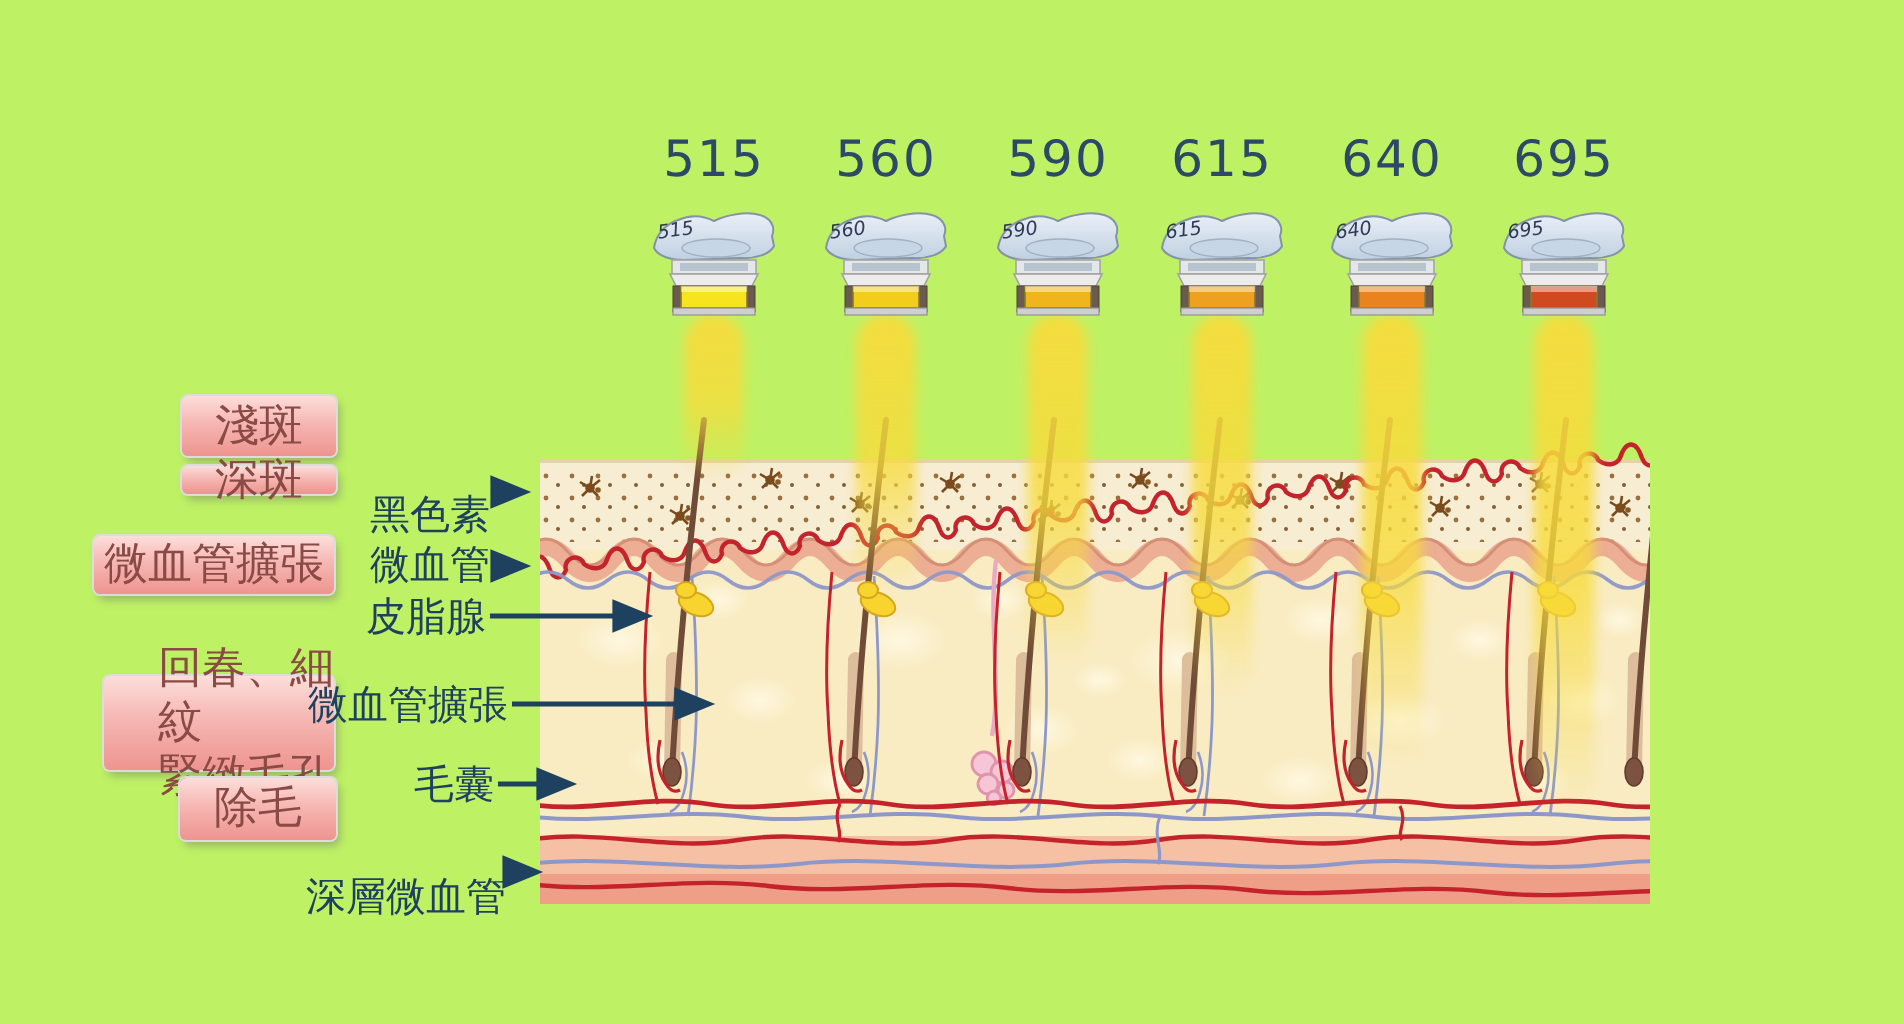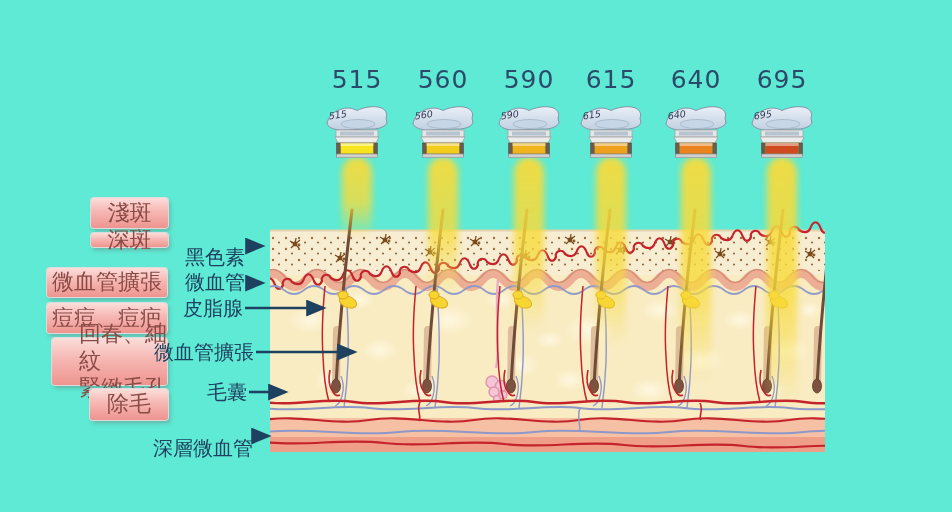--- a/index.html
+++ b/index.html
@@ -1,16 +1,16 @@
 <!DOCTYPE html>
 <html><head>
 <meta charset="utf-8">
 <style>
   html,body{margin:0;padding:0;background:#ffffff;}
-  .canvas{position:relative;width:952px;height:512px;background:#5eead4;overflow:hidden;
+  .canvas{position:relative;width:952px;height:512px;background:#bef264;overflow:hidden;
           font-family:"DejaVu Sans","Liberation Sans",sans-serif;}
 
   
   .hp{position:absolute;width:80px;top:64px;z-index:6;text-align:center;}
   .hp-num{font-size:25px;font-weight:500;letter-spacing:1px;color:#2c4a68;line-height:1.3;}
   .hp-svg{display:block;margin:6px auto 0;width:66px;height:56px;}
 
   
   .beam{position:absolute;width:30px;top:157px;border-radius:15px;z-index:4;
         background:linear-gradient(180deg,rgba(247,219,60,0.95) 0%,rgba(247,219,60,0.78) 55%,rgba(247,219,60,0) 100%);
@@ -384,23 +384,20 @@
 
   <div class="chip b1">
       <span>淺斑</span>
     </div>
   <div class="chip b2">
       <span>深斑</span>
     </div>
   <div class="chip b3">
       <span>微血管擴張</span>
     </div>
-  <div class="chip b4">
-      <span>痘痘、痘疤</span>
-    </div>
   <div class="chip b5">
       <span>回春、細紋
 緊緻毛孔</span>
     </div>
   <div class="chip b6">
       <span>除毛</span>
     </div>
 
   <div class="alabel l1"><span>黑色素</span></div>
   <div class="alabel l2"><span>微血管</span></div>

